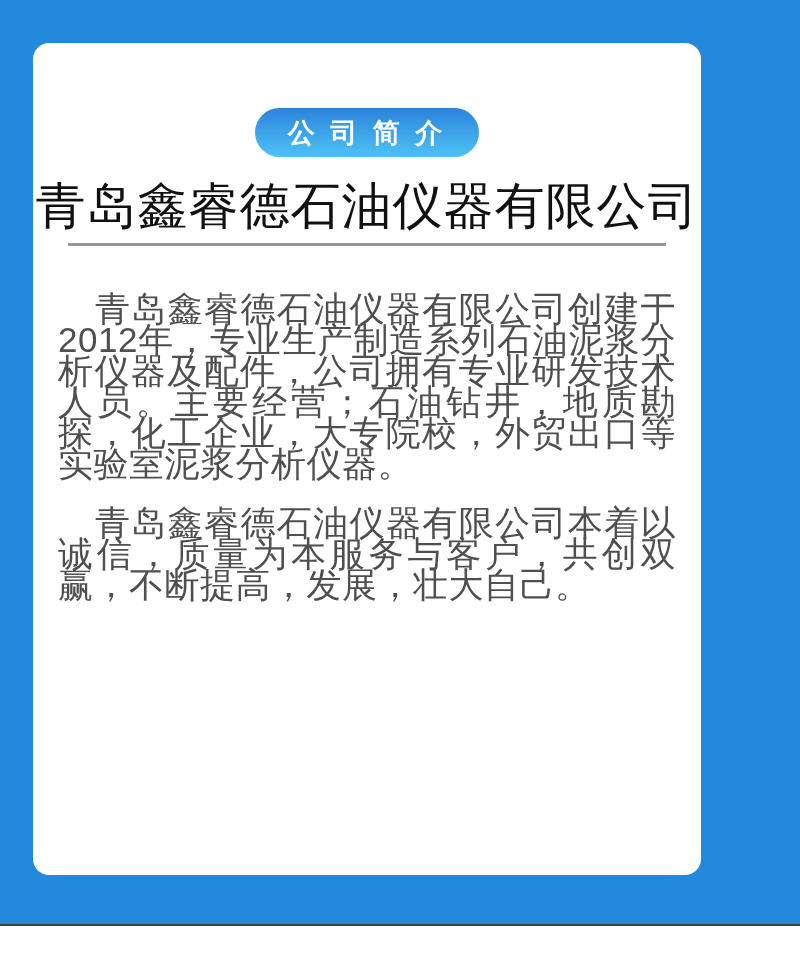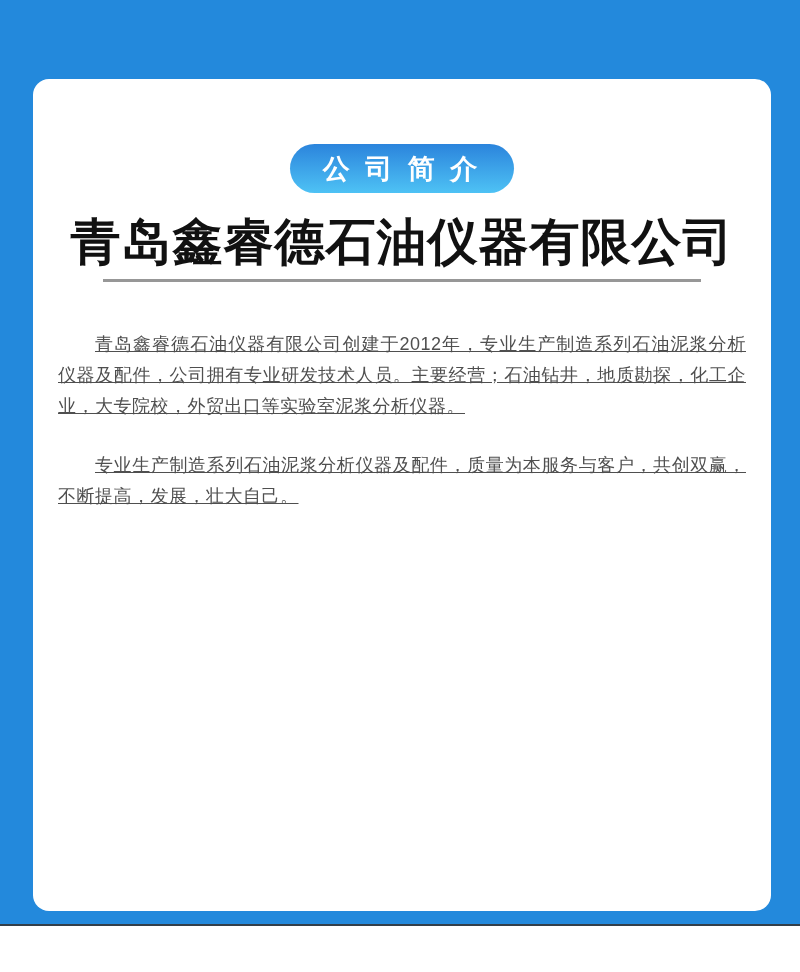--- a/index.html
+++ b/index.html
@@ -20,25 +20,24 @@
     left: 0; top: 0;
     width: 800px;
     height: 926px;
     background: var(--frame-blue, #2389dc);
     border-bottom: 2px solid var(--frame-bottom-edge, #333f49);
   }
   .card {
     position: absolute;
     left: 33px;
     top: 43px;
-    width: 738px;
+    width: 668px;
     height: 832px;
     background: #ffffff;
     border-radius: 16px;
-    margin-top: 36px;
   }
   .badge {
     width: 224px;
     height: 49px;
     margin: 65px auto 0;
     border-radius: 25px;
     background: linear-gradient(180deg, var(--badge-gradient-top, #2b84dc) 0%, var(--badge-gradient-bottom, #4ec2f5) 100%);
     display: flex;
     align-items: center;
     justify-content: center;
@@ -48,43 +47,42 @@
     font-size: 27px;
     font-weight: bold;
     letter-spacing: 4px;
     white-space: pre;
   }
   .company-title {
     margin-top: 20px;
     text-align: center;
     font-size: 50px;
     line-height: 58px;
-    font-weight: bold;
+    font-weight: normal;
     color: var(--title-color, #111111);
     letter-spacing: 1px;
     white-space: nowrap;
   }
   .title-divider {
     width: 598px;
     height: 3px;
     background: var(--divider-gray, #979797);
     margin: 8px auto 0;
   }
   .intro {
     margin-top: 47px;
     padding: 0 25px;
   }
   .intro p {
-    font-size: 18px;
+    font-size: 35px;
     line-height: 31px;
     letter-spacing: 0.5px;
     color: var(--body-text-color, #4f4f4f);
     text-align: justify;
     text-indent: 37px;
-    text-decoration: underline;
   }
   .intro p + p {
     margin-top: 28px;
   }
 </style>
 </head>
 <body>
 
 <div class="page">
   <div class="blue-frame"></div>
@@ -94,17 +92,17 @@
     <div class="badge">
       <span class="badge-label">公 司 简 介</span>
     </div>
 
     <h1 class="company-title">青岛鑫睿德石油仪器有限公司</h1>
 
     <div class="title-divider"></div>
 
     <div class="intro">
       <p>青岛鑫睿德石油仪器有限公司创建于2012年，专业生产制造系列石油泥浆分析仪器及配件，公司拥有专业研发技术人员。主要经营；石油钻井，地质勘探，化工企业，大专院校，外贸出口等实验室泥浆分析仪器。</p>
-      <p>专业生产制造系列石油泥浆分析仪器及配件，质量为本服务与客户，共创双赢，不断提高，发展，壮大自己。</p>
+      <p>青岛鑫睿德石油仪器有限公司本着以诚信，质量为本服务与客户，共创双赢，不断提高，发展，壮大自己。</p>
     </div>
 
   </div>
 </div>
 
 </body></html>

